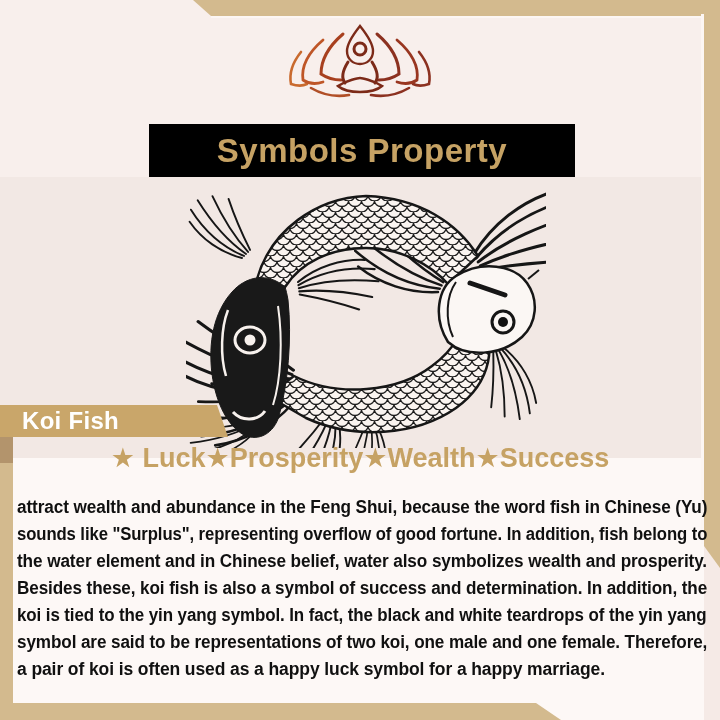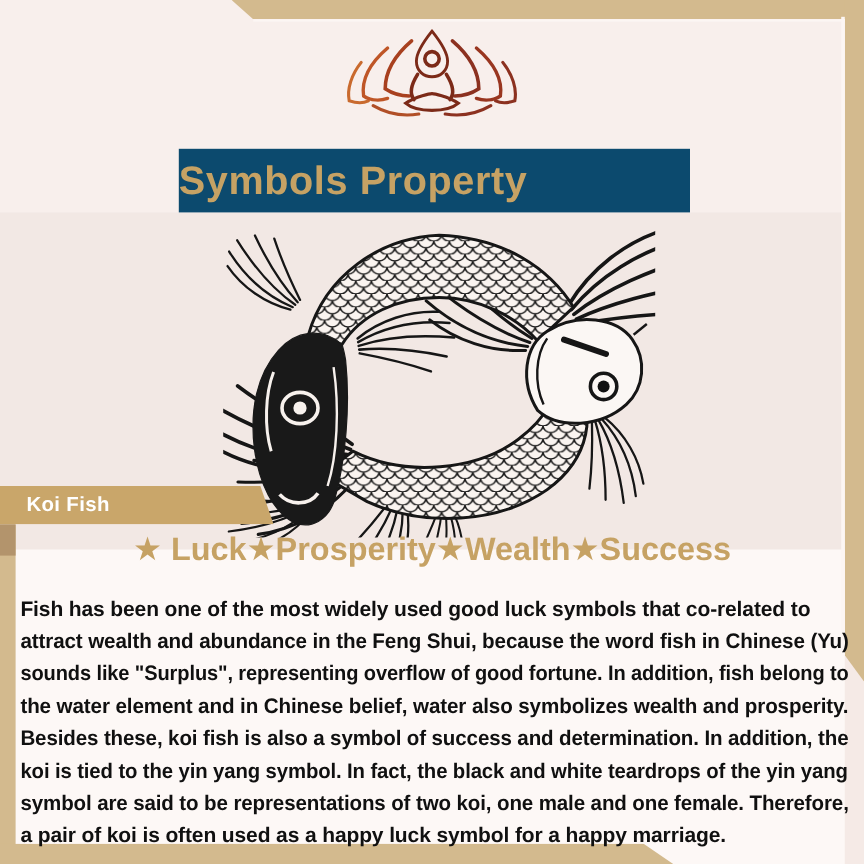--- a/index.html
+++ b/index.html
@@ -19,30 +19,30 @@
             clip-path:polygon(0 0,16px 0,16px 568px,0 546px);}
   .left-strip{left:0;top:437px;width:13px;height:283px;background:#d3ba8e;}
   .left-strip-fold{left:0;top:437px;width:13px;height:26px;background:#b3946c;}
   .bottom-band{left:0;top:703px;width:720px;height:17px;background:#d3ba8e;
             clip-path:polygon(0 0,536px 0,561px 17px,0 17px);}
   
   .logo{left:285px;top:24px;width:150px;height:74px;}
   .brand-name{top:97px;left:16px;width:720px;text-align:center;
       font-family:"Liberation Serif","DejaVu Serif",serif;font-size:18px;
       letter-spacing:4px;color:#33261f;font-weight:600;margin-top:24px;}
-  .banner{left:149px;top:124px;width:426px;height:53px;background:#0c4a6e;
-      display:flex;align-items:center;}
+  .banner{left:149px;top:124px;width:426px;height:53px;background:#000000;
+      display:flex;align-items:center;justify-content:center;}
   .banner-title{font-size:33px;font-weight:bold;color:#c6a264;letter-spacing:0.5px;}
   
   .fish-art{left:186px;top:190px;width:360px;height:258px;}
   
   .ribbon{left:0;top:405px;width:228px;height:32px;background:#c9a66a;
       clip-path:polygon(0 0,217px 0,228px 32px,0 32px);
       display:flex;align-items:center;padding-left:22px;box-sizing:border-box;}
-  .ribbon-label{color:#ffffff;font-size:17px;font-weight:bold;letter-spacing:0.3px;}
+  .ribbon-label{color:#ffffff;font-size:24px;font-weight:bold;letter-spacing:0.3px;}
   
   .tagline{left:0;top:440px;width:720px;height:37px;line-height:37px;text-align:center;
       font-size:27px;font-weight:bold;color:#c6a264;
       font-family:"Liberation Sans","DejaVu Sans",sans-serif;}
   .body-text{left:17px;top:494px;width:690px;}
   .bodyline{display:block;white-space:nowrap;font-size:17.5px;font-weight:bold;
       color:#101010;line-height:27px;height:27px;letter-spacing:-0.1px;}
 </style>
 </head>
 <body>
@@ -134,21 +134,20 @@
     </g>
   </svg>
 
   <div class="abs ribbon">
     <span class="ribbon-label">Koi Fish</span>
   </div>
 
   <div class="abs tagline">★ Luck★Prosperity★Wealth★Success</div>
 
   <div class="abs body-text">
-    <span class="bodyline">Fish has been one of the most widely used good luck symbols that co-related to</span>
     <span class="bodyline" style="transform-origin: left center; transform: scaleX(0.981508);">attract wealth and abundance in the Feng Shui, because the word fish in Chinese (Yu)</span>
     <span class="bodyline" style="transform-origin: left center; transform: scaleX(0.954357);">sounds like "Surplus", representing overflow of good fortune. In addition, fish belong to</span>
     <span class="bodyline" style="transform-origin: left center; transform: scaleX(0.981508);">the water element and in Chinese belief, water also symbolizes wealth and prosperity.</span>
     <span class="bodyline" style="transform-origin: left center; transform: scaleX(0.977337);">Besides these, koi fish is also a symbol of success and determination. In addition, the</span>
     <span class="bodyline" style="transform-origin: left center; transform: scaleX(0.967742);">koi is tied to the yin yang symbol. In fact, the black and white teardrops of the yin yang</span>
     <span class="bodyline" style="transform-origin: left center; transform: scaleX(0.977337);">symbol are said to be representations of two koi, one male and one female. Therefore,</span>
     <span class="bodyline">a pair of koi is often used as a happy luck symbol for a happy marriage.</span>
   </div>
 
 </div>

